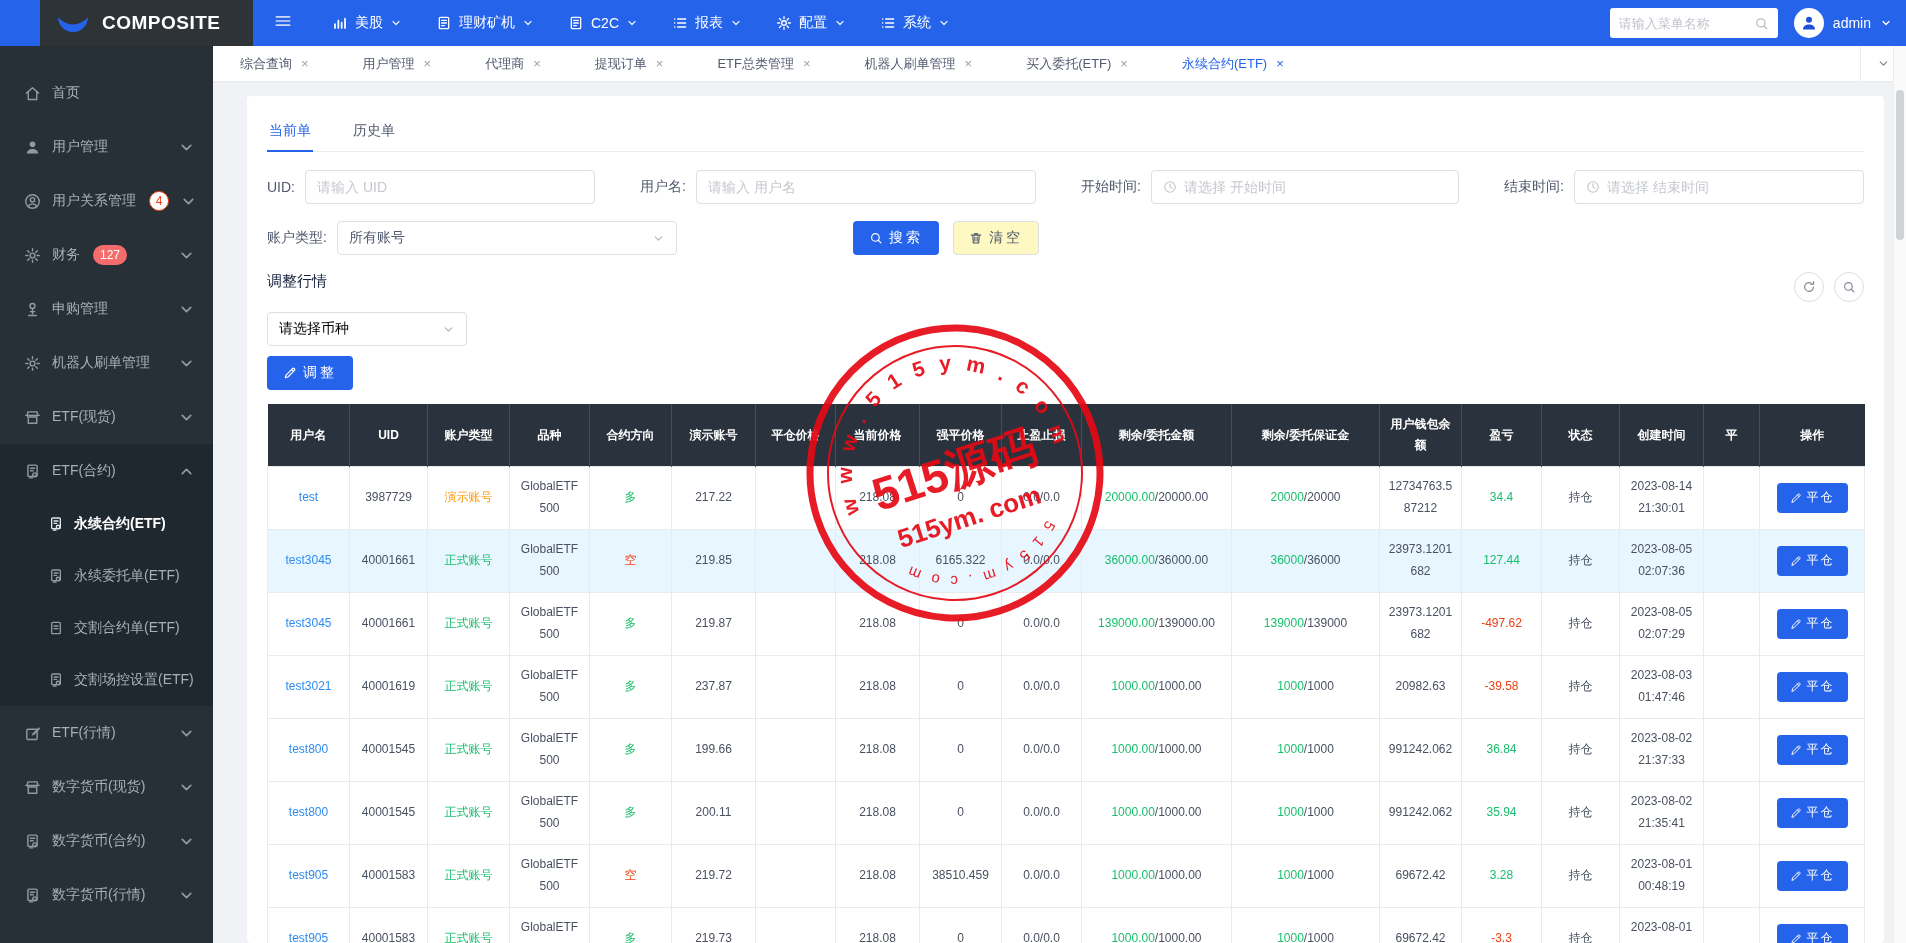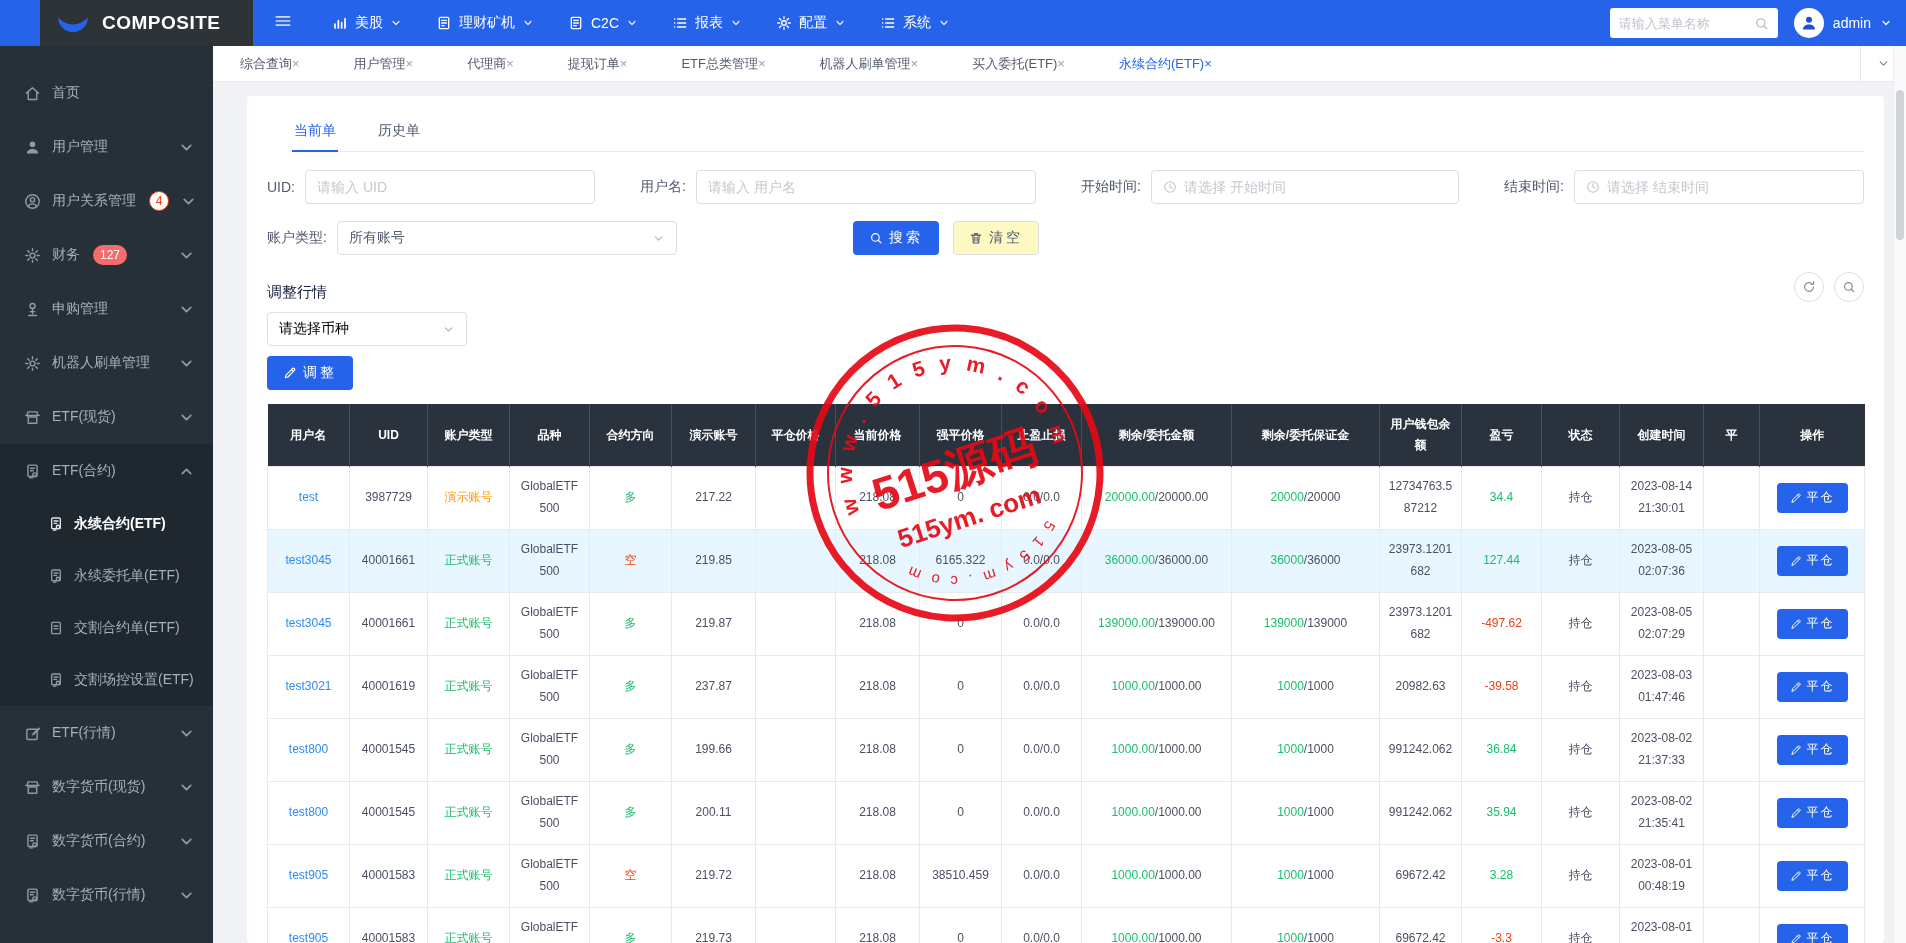--- a/index.html
+++ b/index.html
@@ -36,31 +36,31 @@
   .badge-ring { min-width:20px; height:20px; border-radius:10px; background:#fff; border:1px solid #ed4014; color:#ed4014; font-size:12px; display:flex; align-items:center; justify-content:center; padding:0 4px; margin-left:2px; }
   .badge-solid { min-width:26px; height:20px; border-radius:10px; background:#f56c6c; color:#fff; font-size:12px; display:flex; align-items:center; justify-content:center; padding:0 7px; margin-left:2px; }
   .side-group { background:#20282f; }
   .side-sub { height:52px; display:flex; align-items:center; gap:10px; padding-left:48px; font-size:14px; cursor:pointer; white-space:nowrap; }
   .side-sub .icon { width:16px; height:16px; color:#8f9aa3; }
   .side-sub.active { color:#ffffff; font-weight:bold; }
   .side-sub.active .icon { color:#dfe5ea; }
 
   .main { flex:1; display:flex; flex-direction:column; min-width:0; background:#f0f2f5; }
   .tabbar { height:36px; background:#fff; border-bottom:1px solid #e8eaec; display:flex; align-items:center; flex:none; }
-  .tab { padding:0 27px; font-size:13px; color:#515a6e; display:flex; align-items:center; height:100%; cursor:pointer; white-space:nowrap; }
+  .tab { padding:0 27px; font-size:13px; color:#515a6e; display:flex; align-items:center; gap:9px; height:100%; cursor:pointer; white-space:nowrap; }
   .tab .tab-close { color:#9aa0aa; font-size:13px; }
   .tab.active { color:#2563eb; }
   .tab.active .tab-close { color:#2563eb; }
   .tabbar-chev { margin-left:auto; width:46px; height:100%; border-left:1px solid #e8eaec; display:flex; align-items:center; justify-content:center; color:#808695; cursor:pointer; }
   .tabbar-chev .icon { width:13px; height:13px; }
 
   .content { flex:1; padding:14px 22px 0 34px; overflow:hidden; }
   .card { background:#fff; border-radius:4px; height:100%; padding:16px 20px; position:relative; }
 
-  .itabs { display:flex; border-bottom:1px solid #e8eaec; margin-bottom:18px;margin-left:25px; }
+  .itabs { display:flex; border-bottom:1px solid #e8eaec; margin-bottom:18px; }
   .itab { padding:10px 2px 11px; margin-right:38px; font-size:14px; color:#515a6e; position:relative; cursor:pointer; }
   .itab.active { color:#2563eb; }
   .itab.active::after { content:""; position:absolute; left:0; right:0; bottom:-1px; height:2px; background:#2563eb; }
 
   .frow { display:flex; align-items:center; margin-bottom:17px; }
   .fgroup { display:flex; align-items:center; }
   .flabel { font-size:14px; color:#515a6e; margin-right:10px; white-space:nowrap; }
   .finput { height:34px; border:1px solid #dcdee2; border-radius:4px; padding:0 11px; font-size:14px; color:#515a6e; background:#fff; outline:none; display:flex; align-items:center; gap:7px; }
   .finput::placeholder { color:#c5c8ce; }
   .finput .icon { width:14px; height:14px; color:#c5c8ce; }
@@ -70,21 +70,21 @@
   .fselect .ph { color:#000000; font-size:14px; }
   .fselect .val { color:#515a6e; font-size:14px; }
   .fselect .chev { width:13px; height:13px; color:#b5bac2; }
   .w340 { width:340px; } .w290 { width:290px; } .w308 { width:308px; } .w200 { width:200px; }
 
   .btn { height:34px; border-radius:4px; font-size:14px; display:inline-flex; align-items:center; justify-content:center; gap:6px; padding:0 15px; border:1px solid transparent; cursor:pointer; letter-spacing:3px; }
   .btn .icon { width:14px; height:14px; letter-spacing:0; }
   .btn-primary { background:#2563eb; color:#fff; }
   .btn-default { background:#fef9c3; border-color:#dcdee2; color:#515a6e; }
 
-  .adjust-head { display:flex; justify-content:space-between; align-items:flex-end; margin-bottom:10px; }
+  .adjust-head { display:flex; justify-content:space-between; align-items:flex-start; margin-bottom:10px; }
   .adjust-title { font-size:15px; color:#17233d; }
   .circle-btns { display:flex; gap:10px; }
   .circle-btn { width:30px; height:30px; border:1px solid #dcdee2; border-radius:50%; display:flex; align-items:center; justify-content:center; color:#808695; background:#fff; cursor:pointer; }
   .circle-btn .icon { width:14px; height:14px; }
   .adjust-btn-row { margin:10px 0 0; }
 
   
   table.grid { width:100%; border-collapse:collapse; table-layout:fixed; margin-top:14px; }
   .grid th { background:#2a323d; color:#fff; font-size:12px; font-weight:bold; height:62px; border-right:1px solid #454e5b; padding:4px 5px; line-height:1.7; text-align:center; overflow:hidden; white-space:normal; }
   .grid th:last-child { border-right:none; }

